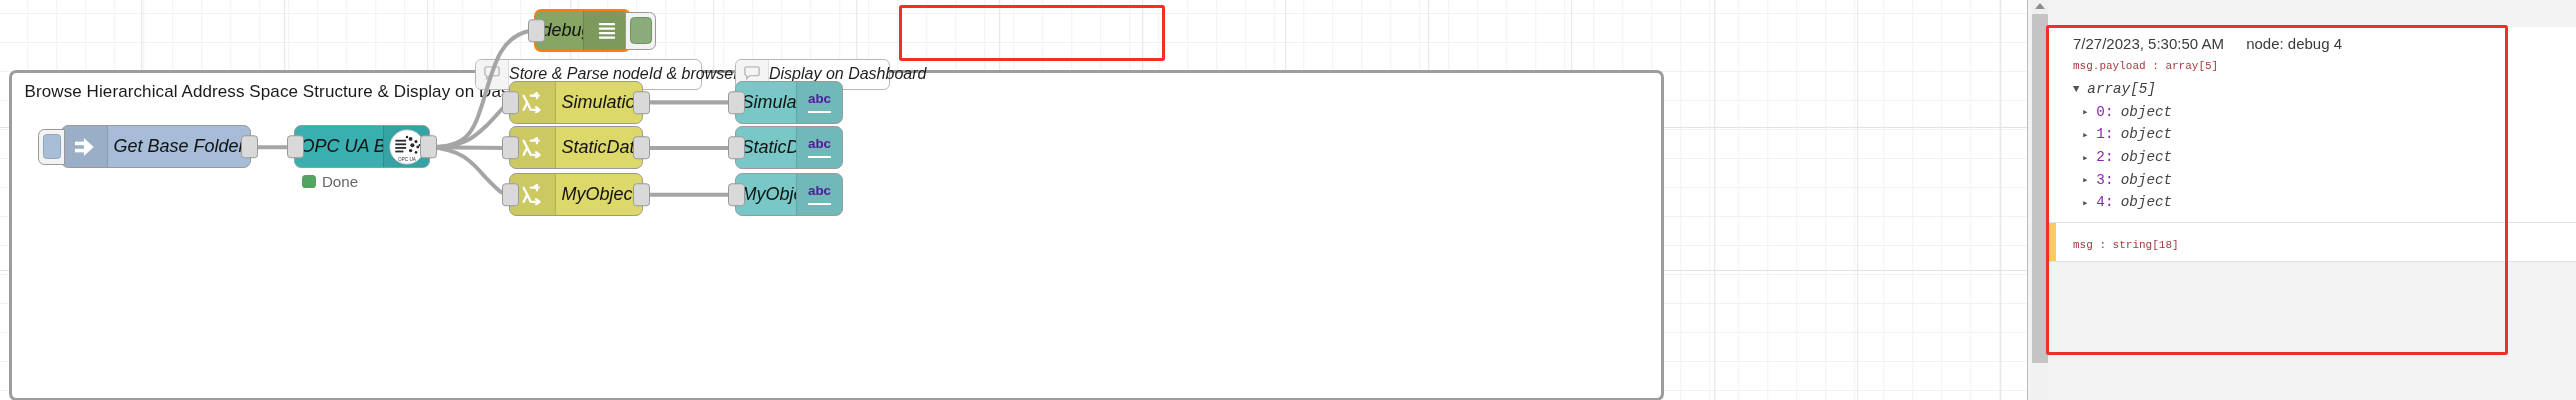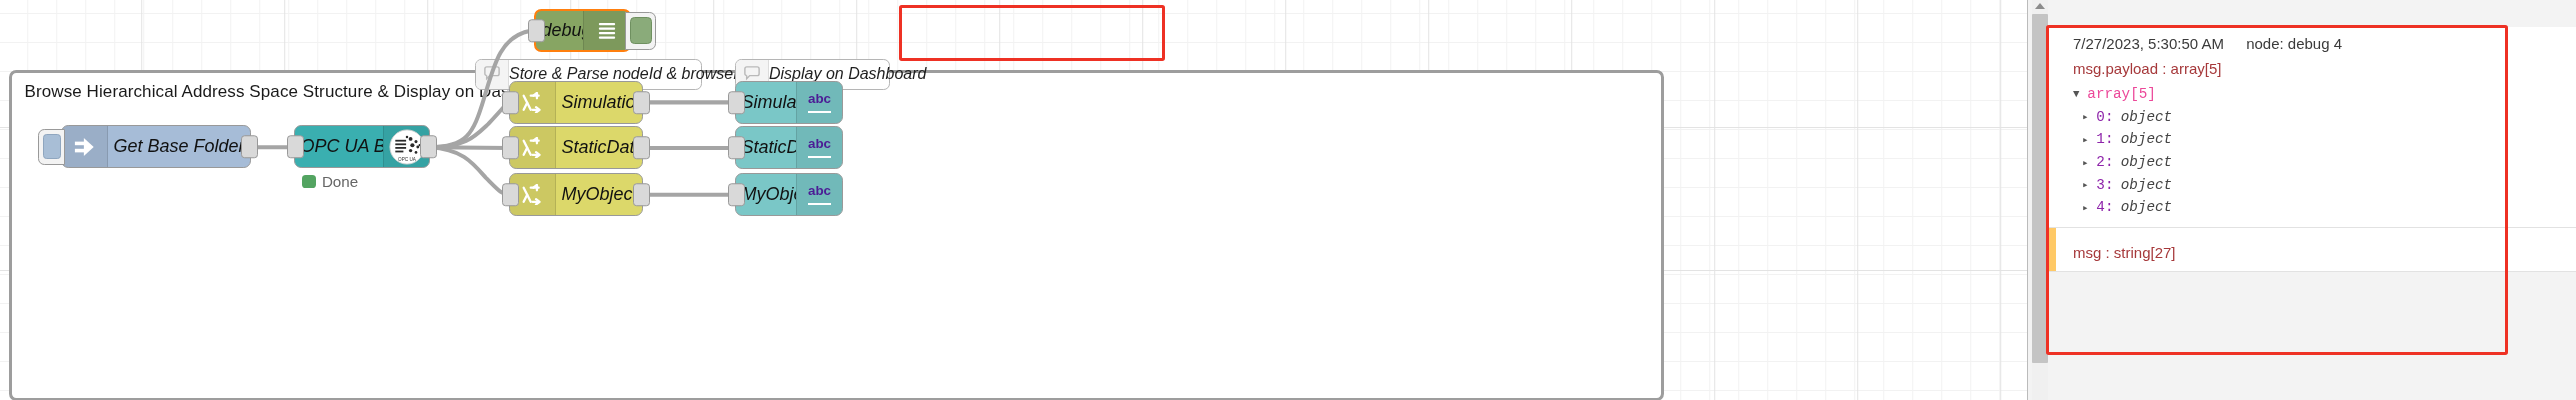--- a/index.html
+++ b/index.html
@@ -123,25 +123,25 @@
   #sb-scrollbar{position:absolute;left:3.6px;top:0;width:16px;height:401px;background:#f0f0f0;}
   #sb-arrow{position:absolute;left:50%;top:2.7px;transform:translateX(-50%);
     width:0;height:0;border-left:5.4px solid transparent;border-right:5.4px solid transparent;border-bottom:6.3px solid #8c8c8c;}
   #sb-thumb{position:absolute;left:0;top:14.3px;width:16px;height:349px;background:#c4c4c4;border-radius:0.9px;}
 
   #msg-list{position:absolute;left:20px;top:0;right:0;bottom:0;}
   .msg{position:relative;background:#fff;border-bottom:0.9px solid #e2e2e2;padding:8px 23px 10px 25px;box-sizing:border-box;}
   .msg .bar{position:absolute;left:0;top:0;bottom:0;width:8px;}
   .msg .hdr{font-size:15px;color:#3b3b3b;white-space:nowrap;}
   .msg .hdr .node-of{margin-left:18px;}
-  .msg .topic{font-size:15px;color:#a6393b;margin-top:8px;white-space:nowrap;}
+  .msg .topic{font-size:11px;color:#a6393b;margin-top:8px;white-space:nowrap;font-family:Liberation Mono, monospace;}
   .tree{margin-top:9px;font-family:"Liberation Mono","DejaVu Sans Mono",monospace;}
   .tree .row{display:flex;align-items:center;font-size:14.3px;white-space:nowrap;margin-bottom:6.7px;}
   .tree .caret{width:14.3px;color:#555;font-size:10.8px;flex:0 0 auto;text-align:left;}
-  .tree .root{color:#ec4899;}
+  .tree .root{font-style:italic;color:#404040;}
   .tree .idx{color:#8e24aa;}
   .tree .typ{font-style:italic;color:#444;margin-left:7.2px;}
 
   #dbg-sel-rect{
     position:absolute;left:2046px;top:25px;width:462px;height:330px;
     border:3.6px solid #ee3124;border-radius:2.7px;z-index:40;box-sizing:border-box;pointer-events:none;
   }
 </style>
 </head>
 <body>
@@ -382,21 +382,21 @@
             <span class="caret">▸</span>
             <span class="idx">4</span>
               <span class="idx">:</span>
             <span class="typ">object</span>
           </div>
         </div>
       </div>
 
       <div class="msg">
         <span class="bar" style="background:#ffc966;"></span>
-        <div class="topic">msg : string[27]</div>
+        <div class="topic">msg : string[18]</div>
       </div>
 
     </div>
   </div>
 
   <div id="dbg-sel-rect"></div>
 
 </div>
 
 

